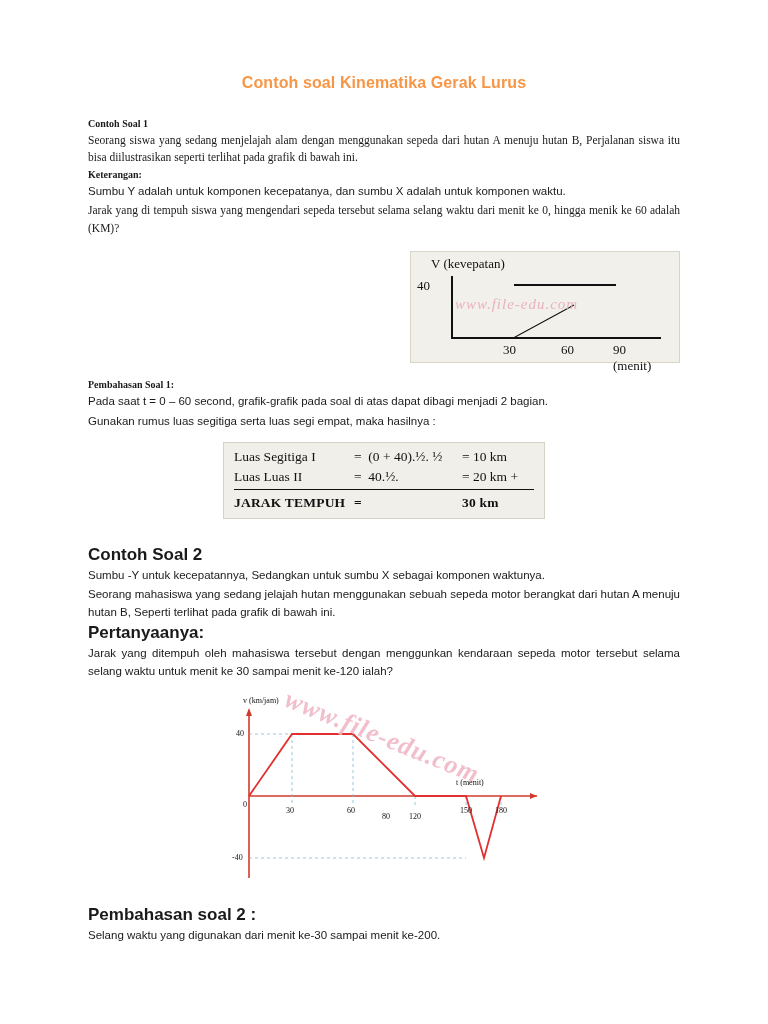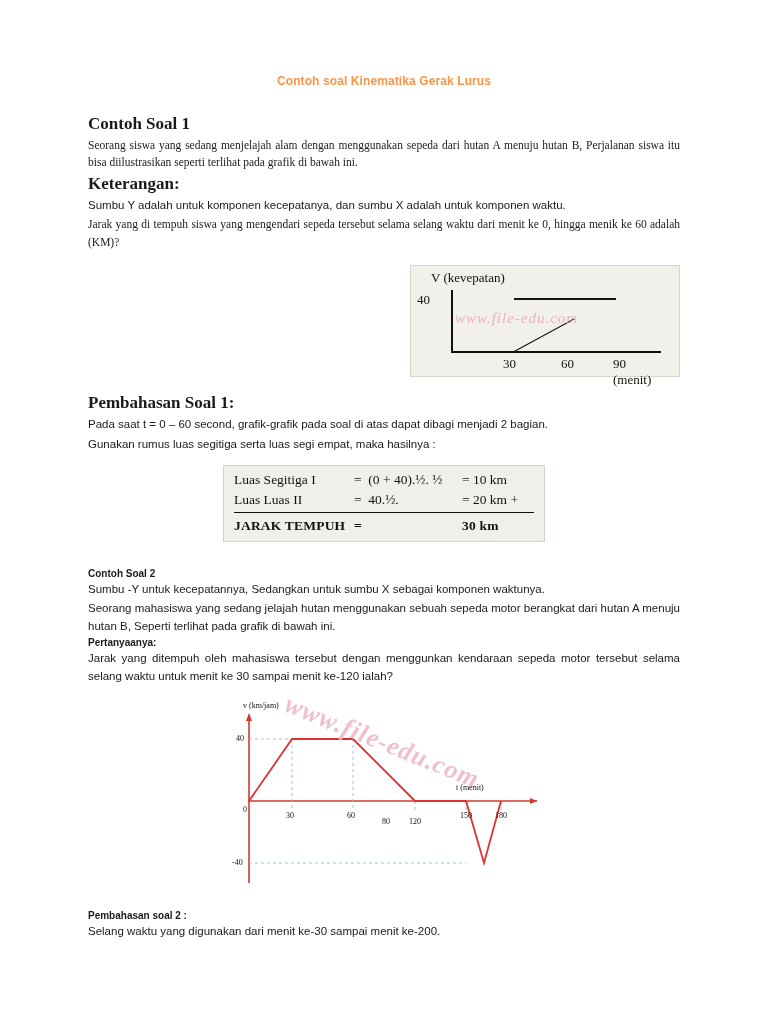--- a/index.html
+++ b/index.html
@@ -18,34 +18,34 @@
   .page {
     width: 768px;
     height: 1024px;
     box-sizing: border-box;
     padding: 74px 88px 0 88px;
     position: relative;
   }
   .doc-title {
     text-align: center;
     color: #f79646;
-    font-size: 12px;
+    font-size: 16px;
     font-weight: bold;
     margin: 0 0 26px 0;
     letter-spacing: 0.1px;
   }
   .h-bold {
     font-weight: bold;
+    font-size: 10px;
+    margin: 0 0 3px 0;
+    font-family: "Liberation Serif", serif;
+  }
+  .h-bold-sans {
+    font-weight: bold;
     font-size: 17px;
-    margin: 0 0 3px 0;
-    font-family: "Liberation Serif", serif;
-  }
-  .h-bold-sans {
-    font-weight: bold;
-    font-size: 10px;
     margin: 0 0 2px 0;
     font-family: "Liberation Sans", sans-serif;
   }
   .para {
     font-size: 11.5px;
     line-height: 1.52;
     margin: 0 0 2px 0;
     text-align: justify;
     font-family: "Liberation Sans", sans-serif;
   }

